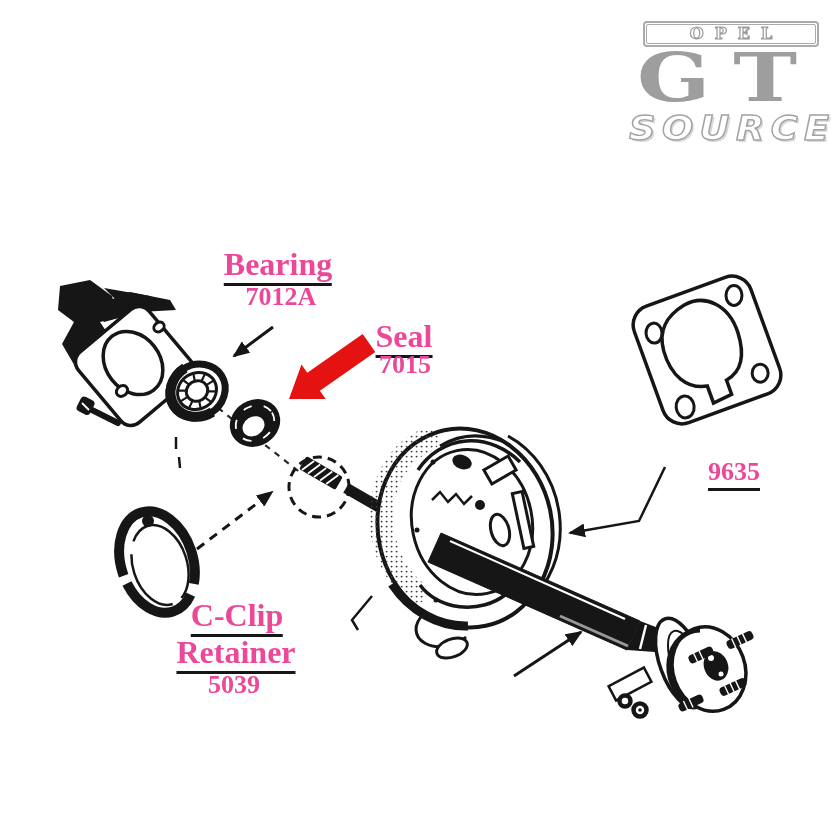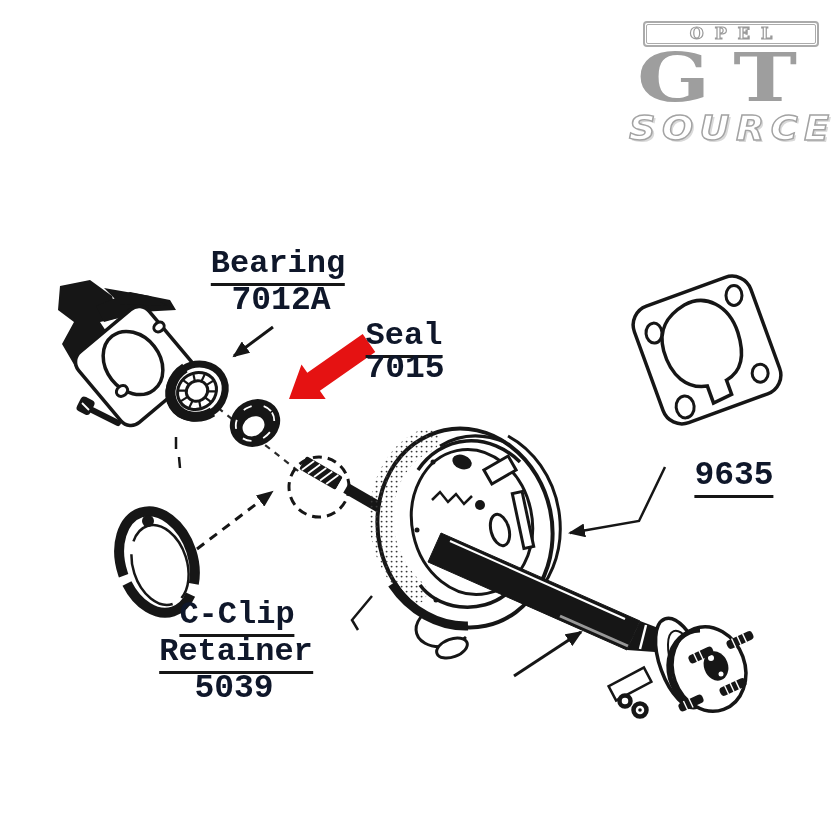--- a/index.html
+++ b/index.html
@@ -1,24 +1,24 @@
 <!DOCTYPE html>
 <html><head>
 <meta charset="utf-8">
 <style>
   html,body{margin:0;padding:0;background:#fff;}
   .stage{position:relative;width:840px;height:840px;background:#ffffff;overflow:hidden;
          font-family:"Liberation Serif", serif;}
   .art{position:absolute;left:0;top:0;}
   
   .lbl{position:absolute;transform:translateX(-50%);white-space:nowrap;
-       font-family:Liberation Mono, monospace;font-weight:bold;color:#0f172a;
+       font-family:Liberation Serif, serif;font-weight:bold;color:#ec4899;
        font-size:32px;line-height:1;}
   .lbl.u{border-bottom:3px solid #161616;padding-bottom:3px;}
-  .lbl.num{font-size:33px;}
+  .lbl.num{font-size:26px;}
   
   .opel-box{position:absolute;left:643px;top:21px;width:170px;height:20px;
             border:2px solid #ababab;border-radius:4px;padding:1px;}
   .opel-inner{width:100%;height:100%;border:1.5px solid #ababab;border-radius:2px;
               display:flex;align-items:center;justify-content:center;box-sizing:border-box;}
   .opel-text{font-family:"DejaVu Serif", serif;font-weight:bold;font-size:16px;
              letter-spacing:11px;text-indent:11px;color:#fff;
              -webkit-text-stroke:1.2px #9a9a9a;line-height:1;}
   .gt-text{position:absolute;left:637px;top:44px;font-family:"DejaVu Serif", serif;
            font-weight:bold;font-size:67px;line-height:1;color:#9e9e9e;

